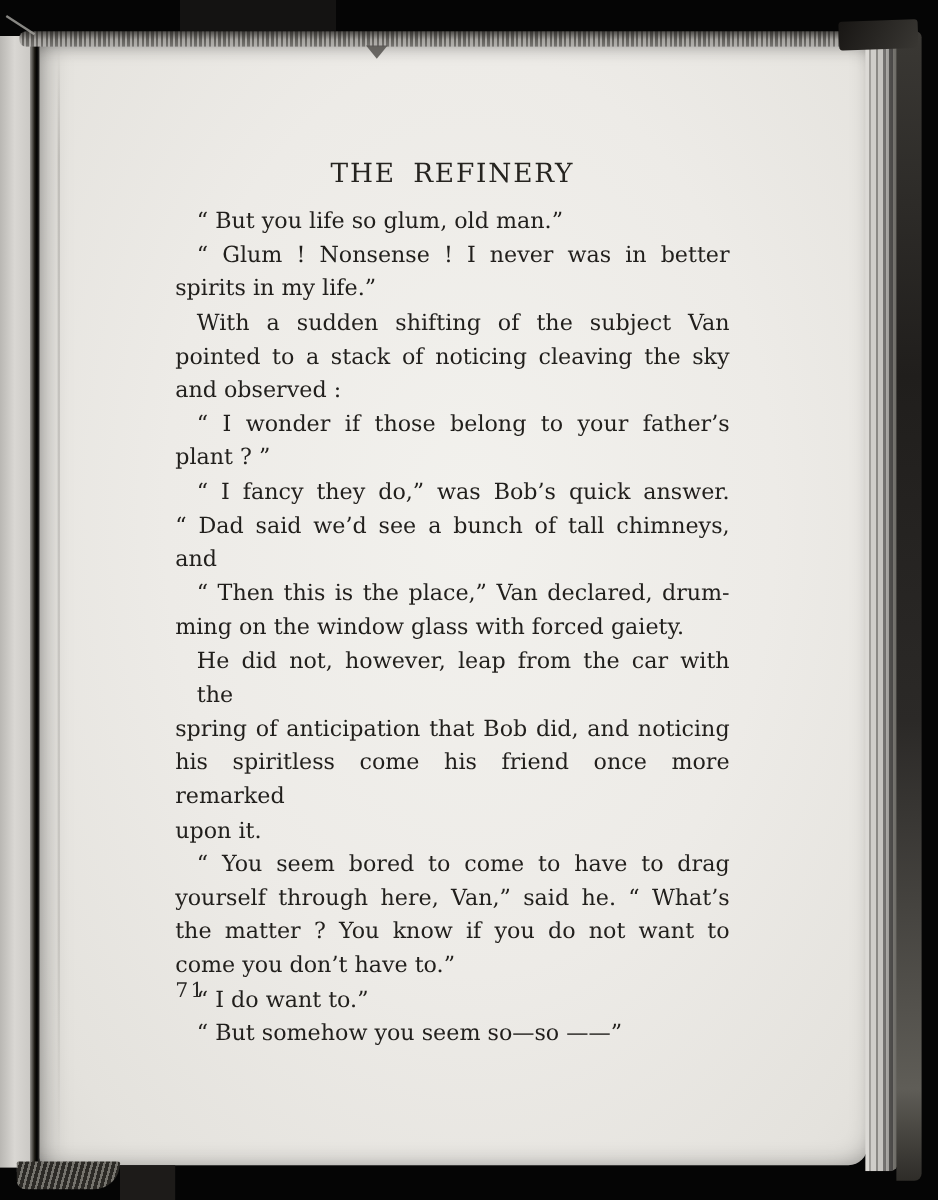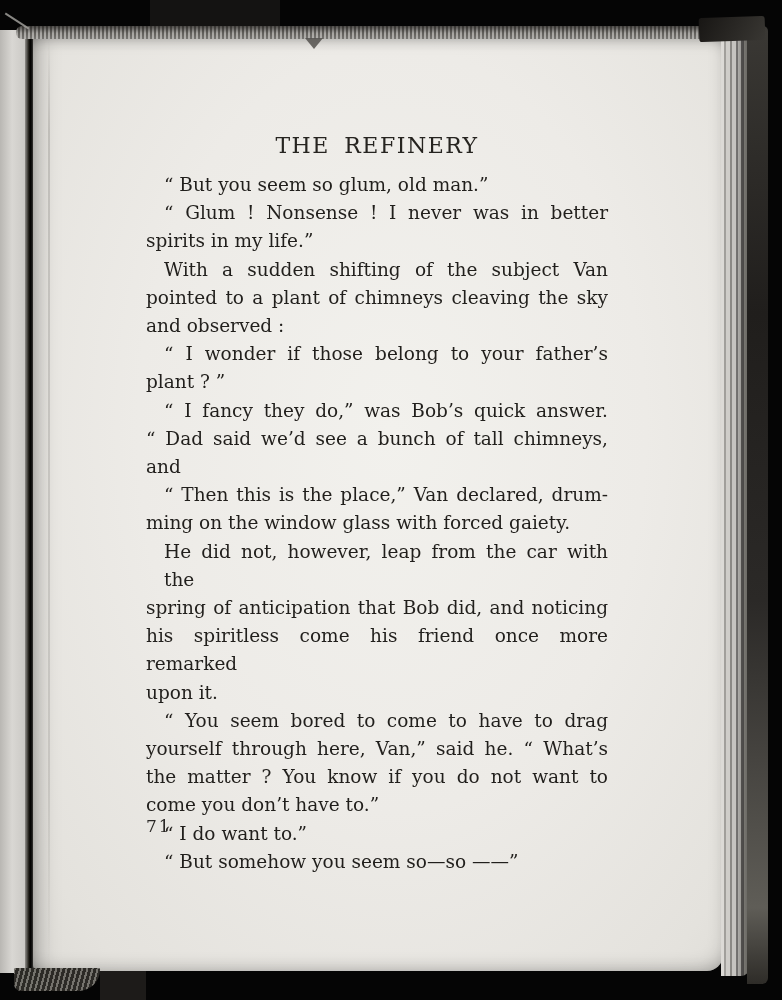--- a/index.html
+++ b/index.html
@@ -113,25 +113,25 @@
 
 <div class="scene">
   <div class="dark-patch-top"></div>
   <div class="facing-edge"></div>
   <div class="gutter"></div>
 
   <div class="page">
     <div class="crease"></div>
     <div class="header">THE REFINERY</div>
     <div class="text-block">
-        <div class="line ind">“ But you seem so glum, old man.”</div>
+        <div class="line ind">“ But you life so glum, old man.”</div>
         <div class="line just ind">“ Glum !  Nonsense !  I never was in better</div>
         <div class="line">spirits in my life.”</div>
         <div class="line just ind">With a sudden shifting of the subject Van</div>
-        <div class="line just">pointed to a plant of chimneys cleaving the sky</div>
+        <div class="line just">pointed to a stack of noticing cleaving the sky</div>
         <div class="line">and observed :</div>
         <div class="line just ind">“ I wonder if those belong to your father’s</div>
         <div class="line">plant ? ”</div>
         <div class="line just ind">“ I fancy they do,” was Bob’s quick answer.</div>
         <div class="line just">“ Dad said we’d see a bunch of tall chimneys, and</div>
         <div class="line just ind">“ Then this is the place,” Van declared, drum-</div>
         <div class="line">ming on the window glass with forced gaiety.</div>
         <div class="line just ind">He did not, however, leap from the car with the</div>
         <div class="line just">spring of anticipation that Bob did, and noticing</div>
         <div class="line just">his spiritless come his friend once more remarked</div>

